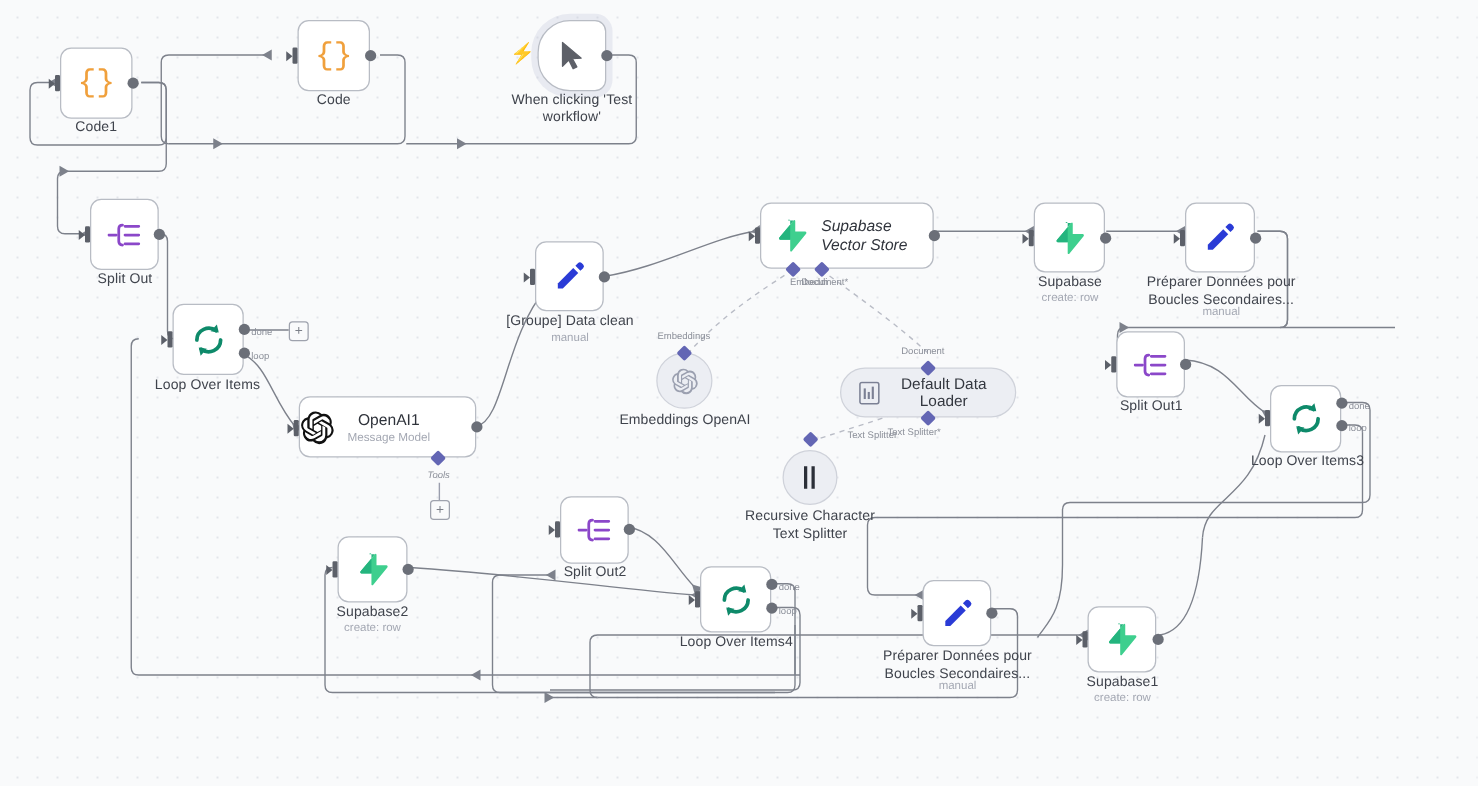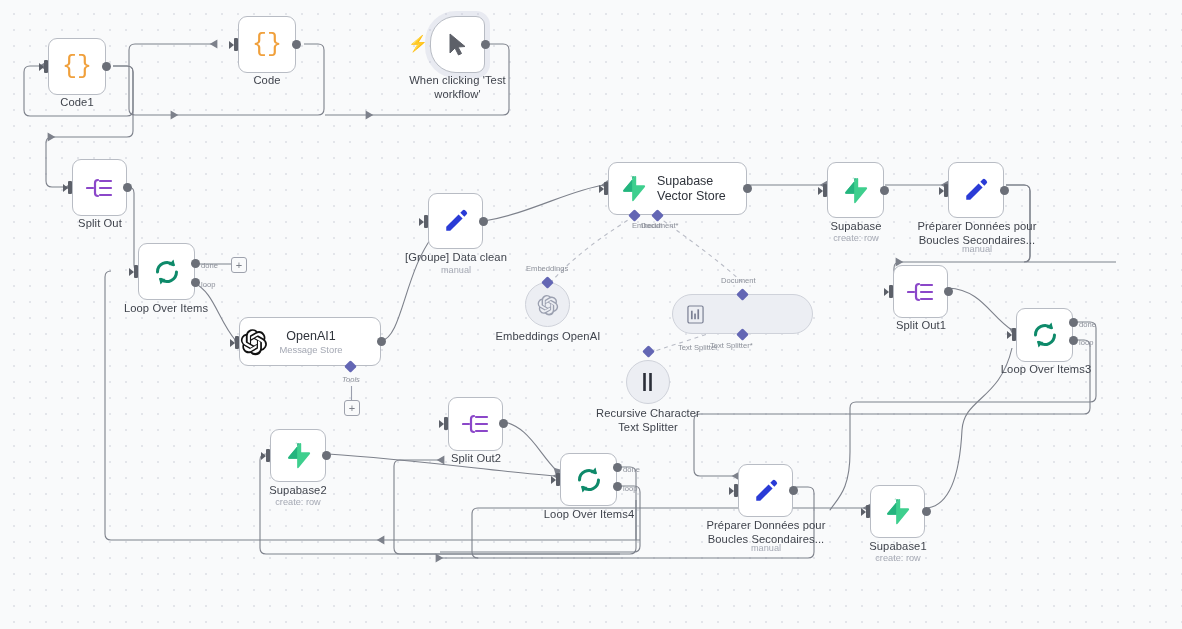--- a/index.html
+++ b/index.html
@@ -235,21 +235,21 @@
   <div class="label" style="left:118px;top:302px;width:96px;">Loop Over Items</div>
 </div>
 
 <div class="node">
   <div class="box wide" style="left:239px;top:317px;width:142px;height:49px;padding-left:0;">
     <svg width="28" height="28" viewBox="0 0 24 24">
       <path d="M21.5 10.1a5.6 5.6 0 0 0-.5-4.6 5.7 5.7 0 0 0-6.1-2.7A5.6 5.6 0 0 0 10.7 1 5.7 5.7 0 0 0 5.3 4.9a5.6 5.6 0 0 0-3.7 2.7 5.7 5.7 0 0 0 .7 6.6 5.6 5.6 0 0 0 .5 4.6 5.7 5.7 0 0 0 6.1 2.7 5.6 5.6 0 0 0 4.2 1.9 5.7 5.7 0 0 0 5.4-3.9 5.6 5.6 0 0 0 3.7-2.7 5.7 5.7 0 0 0-.7-6.7zM13.1 21.5a4.2 4.2 0 0 1-2.7-1l.1-.1 4.5-2.6a.7.7 0 0 0 .4-.6v-6.4l1.9 1.1v5.3a4.2 4.2 0 0 1-4.2 4.3zM4 17.9a4.2 4.2 0 0 1-.5-2.8l.1.1 4.5 2.6a.7.7 0 0 0 .7 0l5.5-3.2v2.2l-4.6 2.6a4.2 4.2 0 0 1-5.7-1.5zM2.8 8.4a4.2 4.2 0 0 1 2.2-1.8v5.4a.7.7 0 0 0 .4.6l5.5 3.2-1.9 1.1-4.6-2.6a4.2 4.2 0 0 1-1.6-5.9zm15.6 3.6l-5.5-3.2L14.8 7.7l4.6 2.6a4.2 4.2 0 0 1-.6 7.6V12.6a.7.7 0 0 0-.4-.6zm1.9-2.8l-.1-.1-4.5-2.6a.7.7 0 0 0-.7 0L9.5 9.7V7.5l4.6-2.6a4.2 4.2 0 0 1 6.2 4.3zM8.5 13.1l-1.9-1.1V6.7a4.2 4.2 0 0 1 6.9-3.2l-.1.1L8.9 6.2a.7.7 0 0 0-.4.6zm1-2.2L12 9.4l2.5 1.4v2.9L12 15.1l-2.5-1.4z" fill="#111"></path>
     </svg>
     <div style="flex:1;text-align:center;padding-right:26px;">
       <div class="title-in">OpenAI1</div>
-      <div class="sub-in">Message Store</div>
+      <div class="sub-in">Message Model</div>
     </div>
   </div>
   <div class="port-in" style="left:235px;top:336px;"></div>
   <div class="port-out" style="left:377px;top:337px;"></div>
   <div class="diamond" style="left:346px;top:362px;"></div>
   <div class="sub-lbl" style="left:342px;top:375px;font-style:italic;">Tools</div>
   <svg style="position:absolute;left:350px;top:386px;" width="3" height="16">
         <path d="M1.5,0 V16" stroke="#9a9ead" stroke-width="1.1"></path>
       </svg>
   <div class="plusbox" style="left:344px;top:400px;">
@@ -264,21 +264,21 @@
       <path d="M16 4.3 L18 2.3 a1.8 1.8 0 0 1 2.6 0 l1.1 1.1 a1.8 1.8 0 0 1 0 2.6 l-2 2 z" fill="#2a3bd6"></path>
     </svg>
   </div>
   <div class="port-in" style="left:424px;top:215px;"></div>
   <div class="port-out" style="left:479px;top:217px;"></div>
   <div class="label" style="left:396px;top:251px;width:120px;">[Groupe] Data clean</div>
   <div class="sublabel" style="left:396px;top:265px;width:120px;">manual</div>
 </div>
 
 <div class="node">
-  <div class="box wide" style="left:608px;top:162px;width:139px;height:53px;padding-left:11px;">
+  <div class="box wide" style="left:608px;top:162px;width:139px;height:53px;padding-left:11px;font-style:italic;">
     <svg width="27" height="27" viewBox="0 0 24 24">
       <path d="M13.3 1.2 L3.1 13.4 a0.9 0.9 0 0 0 0.7 1.5 h7.0 v7.6 a0.7 0.7 0 0 0 1.3 0.45 L22.1 10.6 a0.9 0.9 0 0 0 -0.7 -1.5 h-7.0 V1.6 a0.7 0.7 0 0 0 -1.1 -0.4 z" fill="#3ecf8e"></path>
       <path d="M13.3 1.2 L3.1 13.4 a0.9 0.9 0 0 0 0.7 1.5 h7.0 V1.6 a0.7 0.7 0 0 0 -1.5 -0.4 z" fill="#24b47e"></path>
     </svg>
     <div style="flex:1;padding-left:10px;">
       <div class="title-in" style="line-height:15px;">Supabase Vector Store</div>
     </div>
   </div>
   <div class="port-in" style="left:604px;top:182px;"></div>
   <div class="port-out" style="left:743px;top:184px;"></div>
@@ -356,20 +356,21 @@
 </div>
 
 <div class="node">
   <div class="pill" style="left:672px;top:294px;width:141px;height:40px;padding-left:14px;">
     <svg width="17" height="19" viewBox="0 0 18 20">
       <rect x="1" y="1" width="16" height="18" rx="1.6" fill="none" stroke="#7b8094" stroke-width="1.3"></rect>
       <rect x="4.2" y="6" width="1.8" height="9" fill="#7b8094"></rect>
       <rect x="7.6" y="9" width="1.8" height="6" fill="#7b8094"></rect>
       <rect x="11" y="4.5" width="1.8" height="10.5" fill="#7b8094"></rect>
     </svg>
+    <span style="flex:1;text-align:center;font-size:12.3px;color:#33373f;padding-right:6px;">Default Data Loader</span>
   </div>
   <div class="diamond" style="left:738px;top:290px;"></div>
   <div class="sub-lbl" style="left:721px;top:276px;">Document</div>
   <div class="diamond" style="left:738px;top:330px;"></div>
   <div class="sub-lbl" style="left:678px;top:343px;">Text Splitter</div>
   <div class="sub-lbl" style="left:710px;top:341px;">Text Splitter*</div>
 </div>
 
 <div class="node">
   <div class="circ" style="left:626px;top:360px;width:44px;height:44px;">

